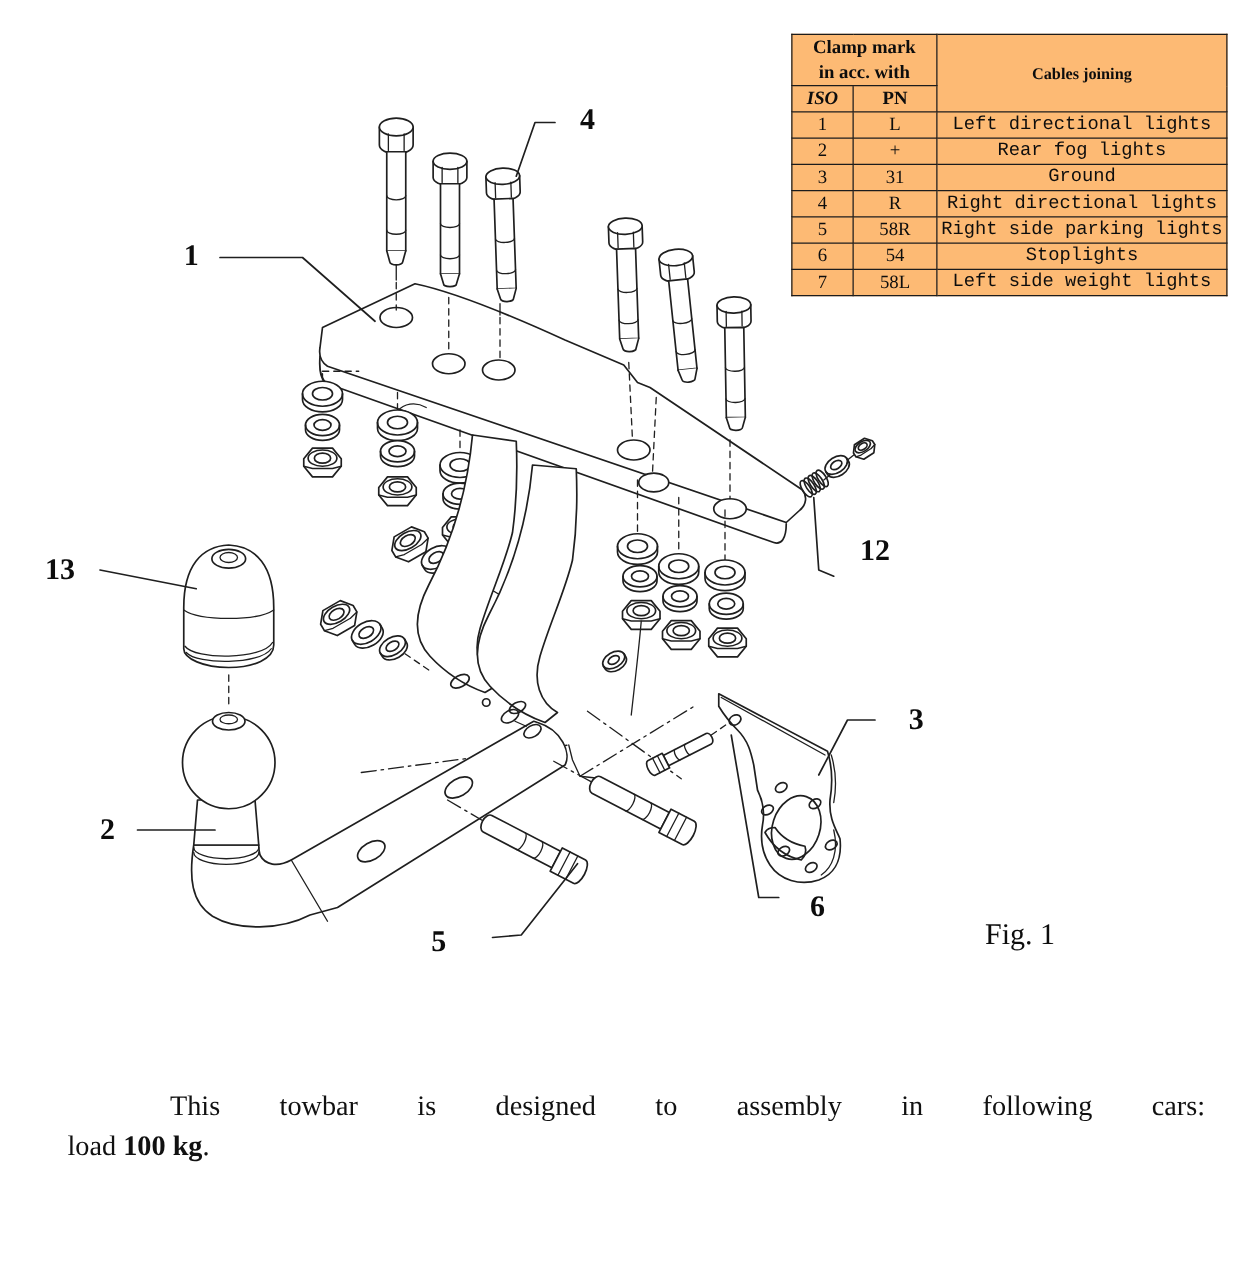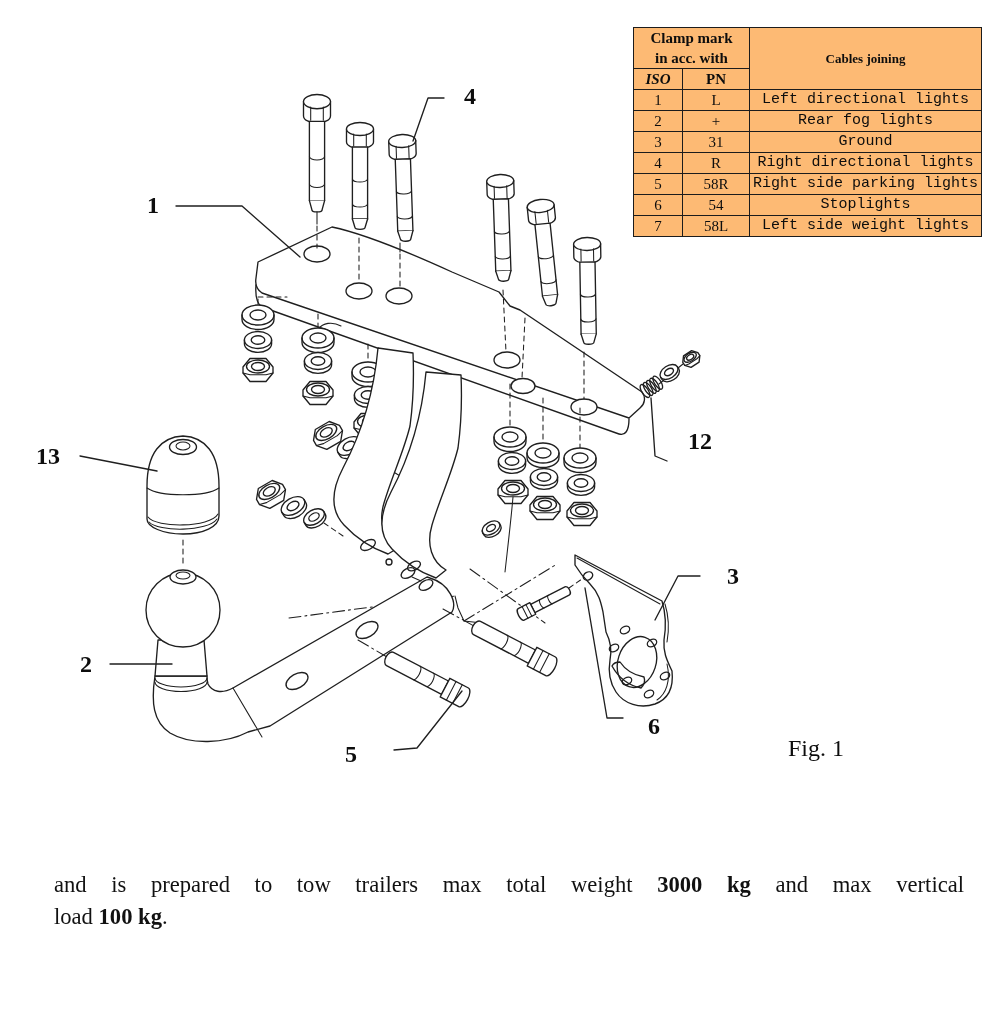--- a/index.html
+++ b/index.html
@@ -273,17 +273,17 @@
     </tr>
     <tr>
       <td>7</td>
       <td>58L</td>
       <td class="cell-cables">Left side weight lights</td>
     </tr>
   </tbody>
     </table>
 
   <div class="paragraph">
-    <div class="pline"><span>and is prepared to tow trailers max total weight </span><span class="b">3000 kg</span><span> and max vertical</span></div>
+    <div class="pline first"><span>This towbar is designed to assembly in following cars:</span></div>
     <div class="pline last"><span>load </span><span class="b">100 kg</span><span>.</span></div>
   </div>
 
 </div>
 
 </body></html>

